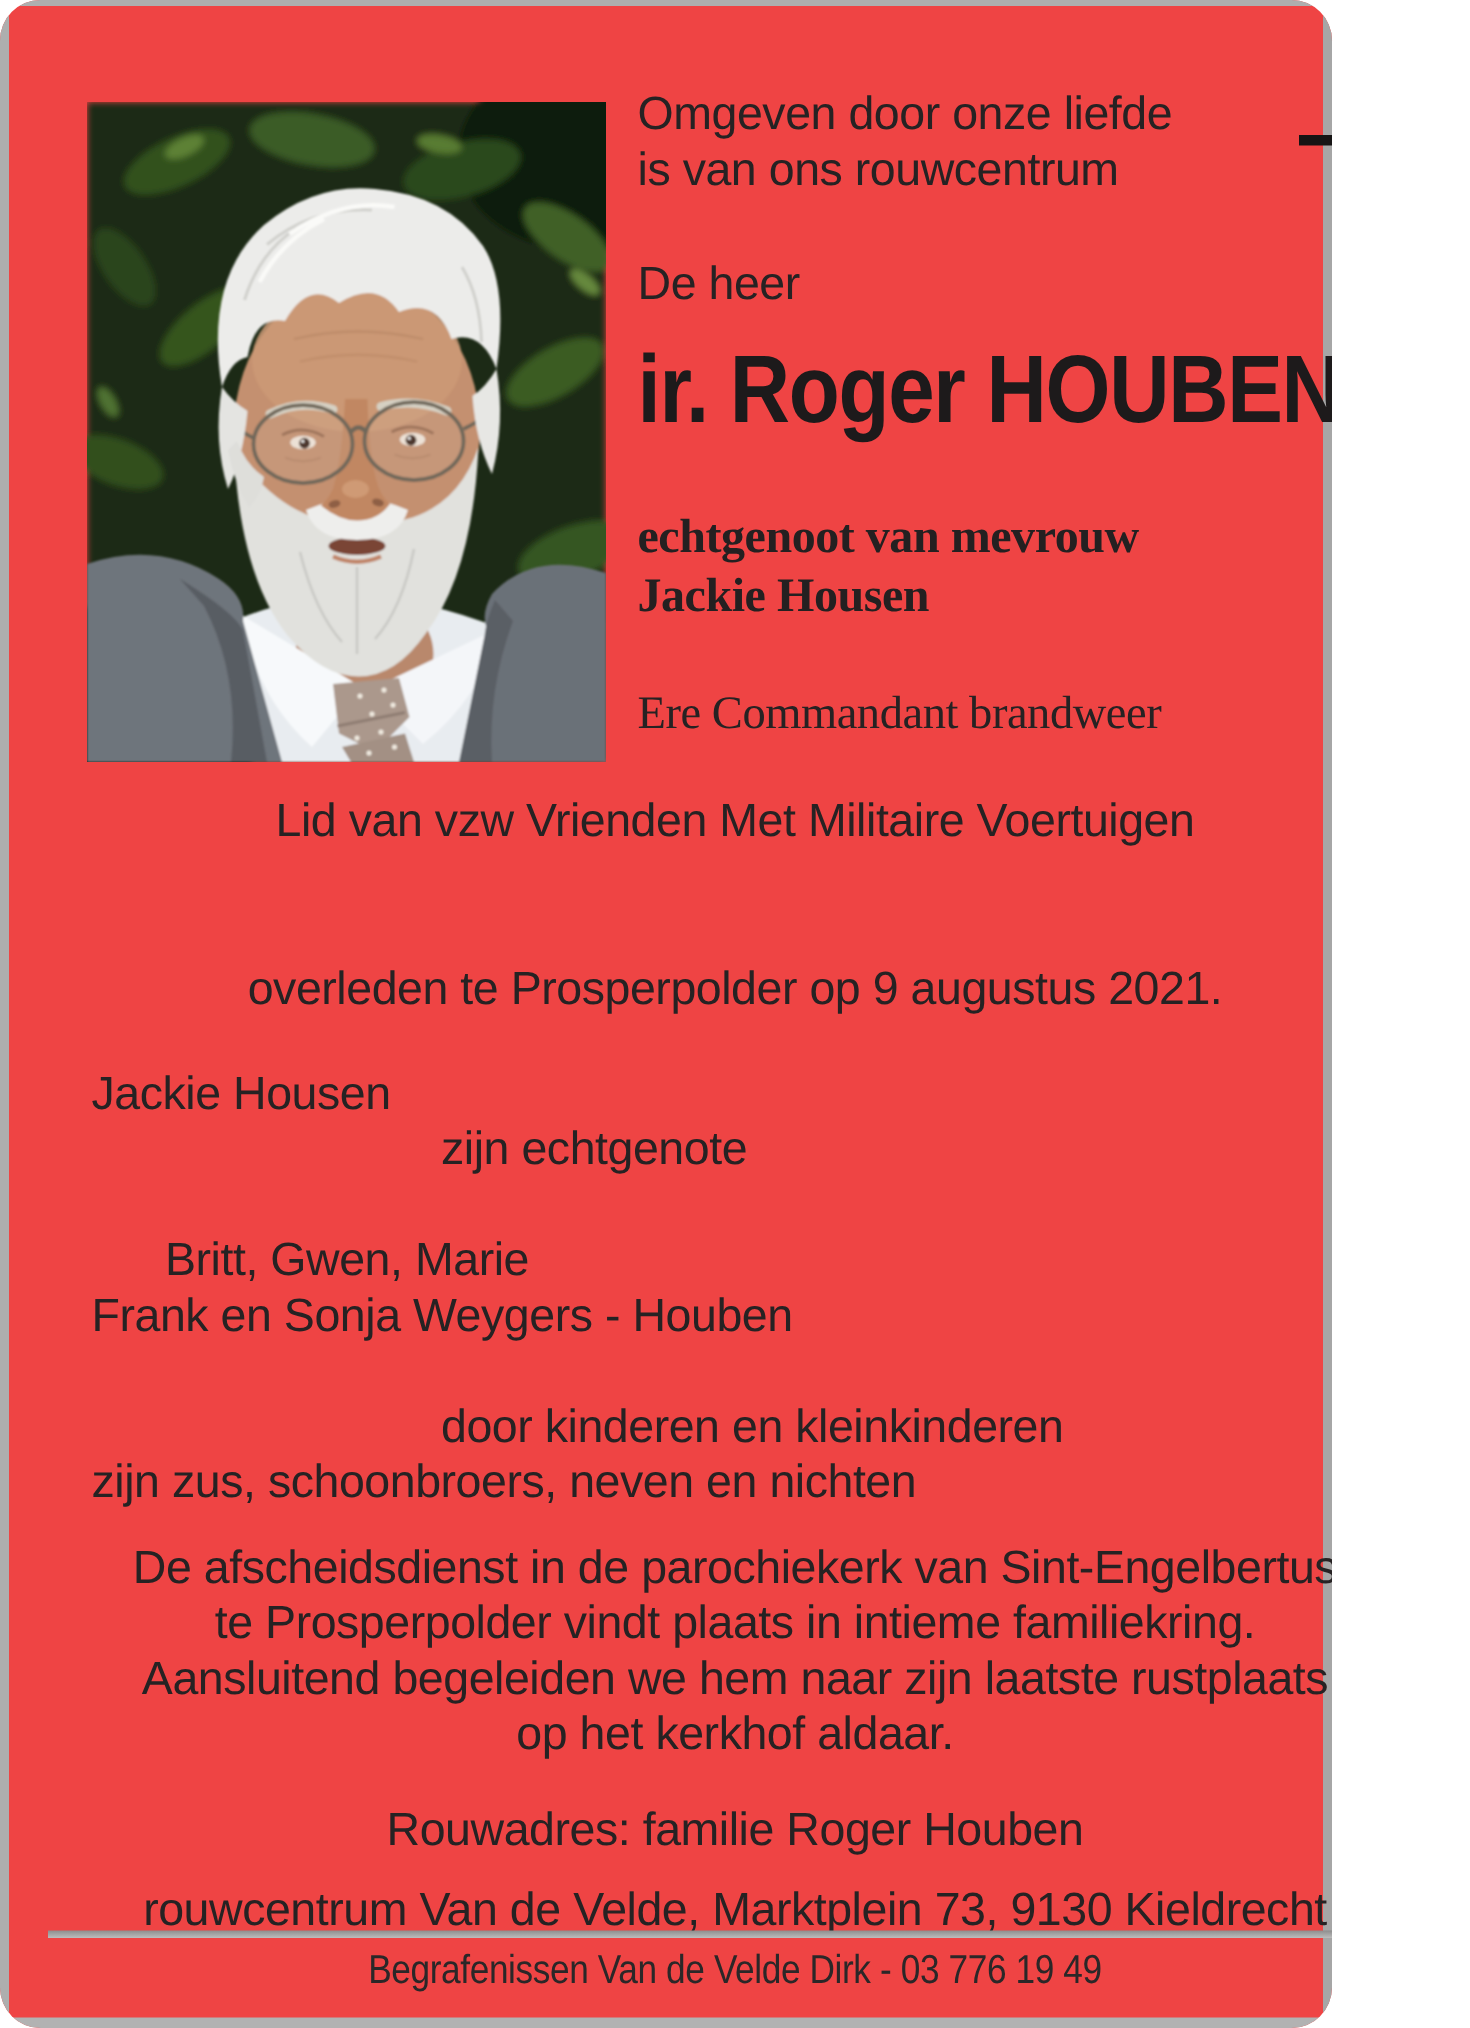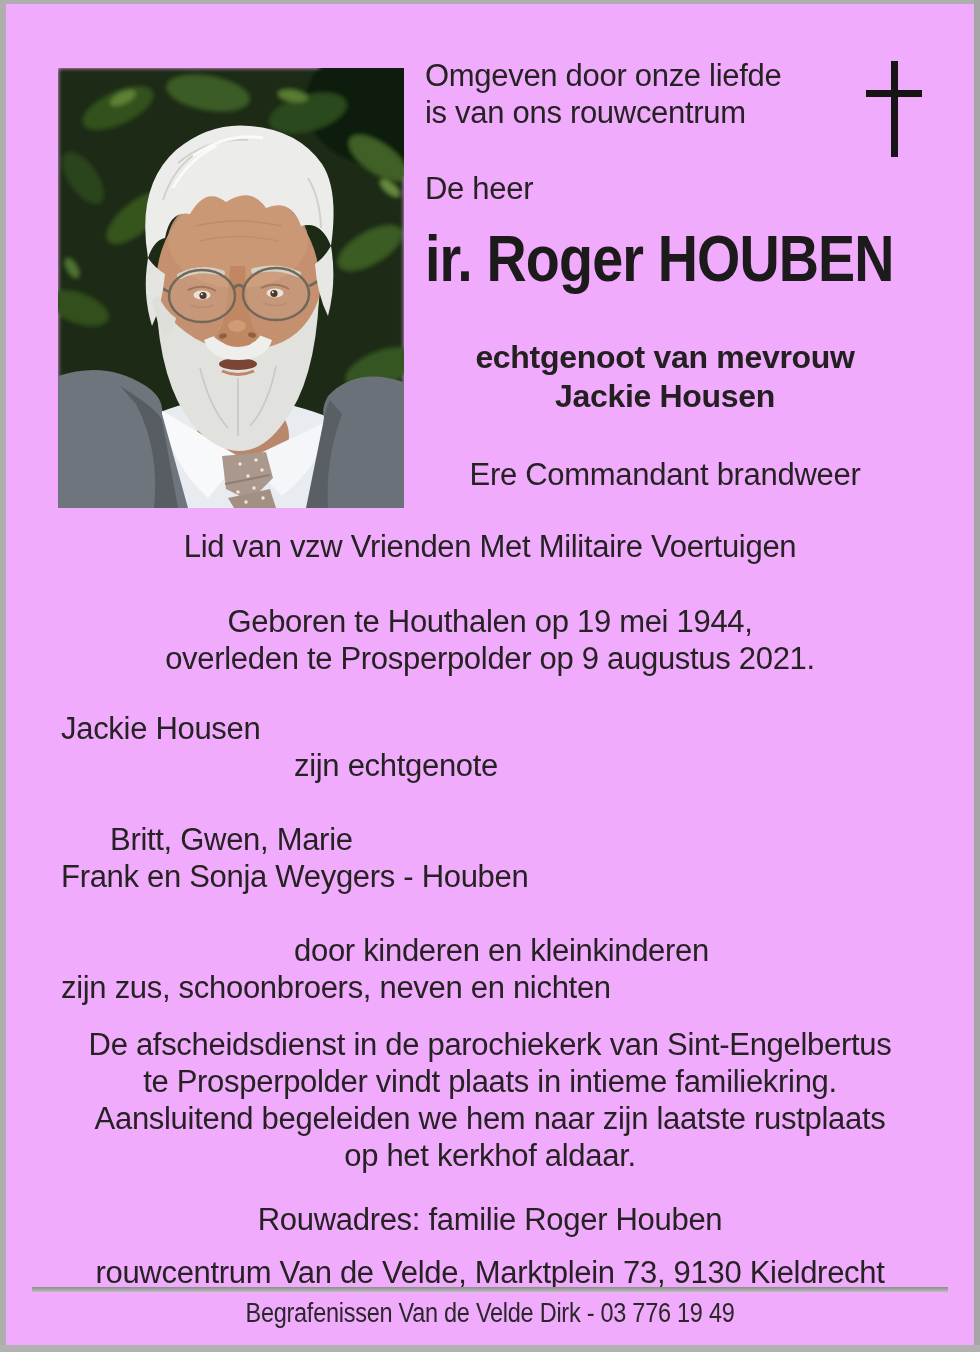--- a/index.html
+++ b/index.html
@@ -2,42 +2,43 @@
 <html><head>
 <meta charset="utf-8">
 <style>
   html,body{margin:0;padding:0;}
   body{
     font-family:"Liberation Sans","DejaVu Sans",sans-serif;
     background:#ffffff;
   }
   .page{
     position:relative;
-    width:980px;height:1352px;
-    background:#f0abfc;
+    width:888px;height:1352px;
+    background:#ef4444;
     overflow:hidden;
+    border-radius:27px;
   }
   
   .edge{position:absolute;background:#aeaeae;}
   .edge-top{left:0;top:0;width:980px;height:4px;}
   .edge-left{left:0;top:0;width:6px;height:1352px;}
   .edge-right{right:0;top:0;width:6px;height:1352px;background:#a6a6a6;}
   .edge-bottom{left:0;bottom:0;width:980px;height:7px;background:#b2b2b2;}
 
   .line{
     position:absolute;
     white-space:nowrap;
     color:#262223;
     font-size:31px;
     line-height:37px;
     letter-spacing:-0.3px;
   }
   .col-right{left:425px;width:480px;}
   .centered{left:0;width:980px;text-align:center;}
-  .col-centered{text-align:center;}
+  .col-centered{text-align:left;font-family:Liberation Serif, serif;}
 
   .title{
     left:425px;top:224px;
     font-size:64px;line-height:70px;
     font-weight:bold;
     letter-spacing:-1px;
     color:#1d1a1b;
     transform:scaleX(0.87);
     transform-origin:left center;
   }
@@ -208,21 +209,20 @@
 
   <div class="line col-right" style="top:170px">De heer</div>
   <div class="line title">ir. Roger HOUBEN</div>
 
   <div class="line col-right col-centered spouse" style="top:338px">echtgenoot van mevrouw</div>
   <div class="line col-right col-centered spouse" style="top:377px">Jackie Housen</div>
 
   <div class="line col-right col-centered" style="top:456px">Ere Commandant brandweer</div>
   <div class="line centered" style="top:528px">Lid van vzw Vrienden Met Militaire Voertuigen</div>
 
-  <div class="line centered" style="top:603px">Geboren te Houthalen op 19 mei 1944,</div>
   <div class="line centered" style="top:640px">overleden te Prosperpolder op 9 augustus 2021.</div>
 
   <div class="line" style="left:61px;top:710px">Jackie Housen</div>
   <div class="line" style="left:294px;top:747px">zijn echtgenote</div>
   <div class="line" style="left:110px;top:821px">Britt, Gwen, Marie</div>
   <div class="line" style="left:61px;top:858px">Frank en Sonja Weygers - Houben</div>
   <div class="line" style="left:294px;top:932px">door kinderen en kleinkinderen</div>
   <div class="line" style="left:61px;top:969px">zijn zus, schoonbroers, neven en nichten</div>
 
   <div class="line centered" style="top:1026px">De afscheidsdienst in de parochiekerk van Sint-Engelbertus</div>

